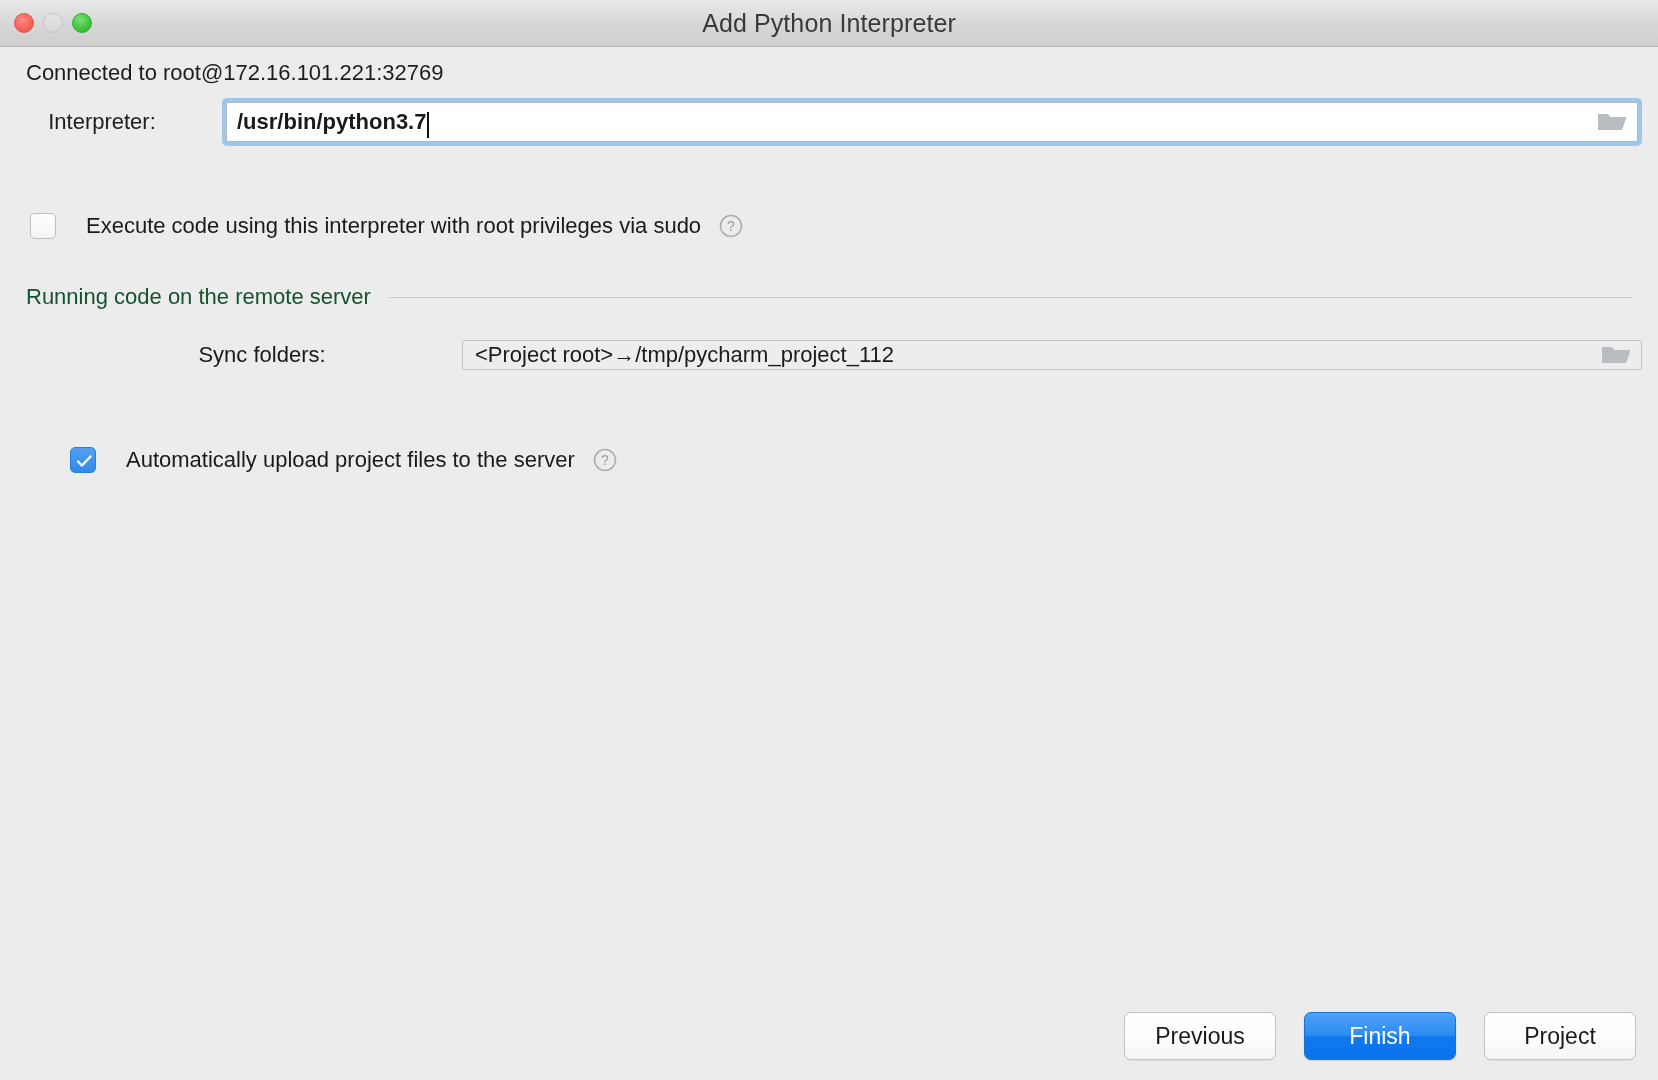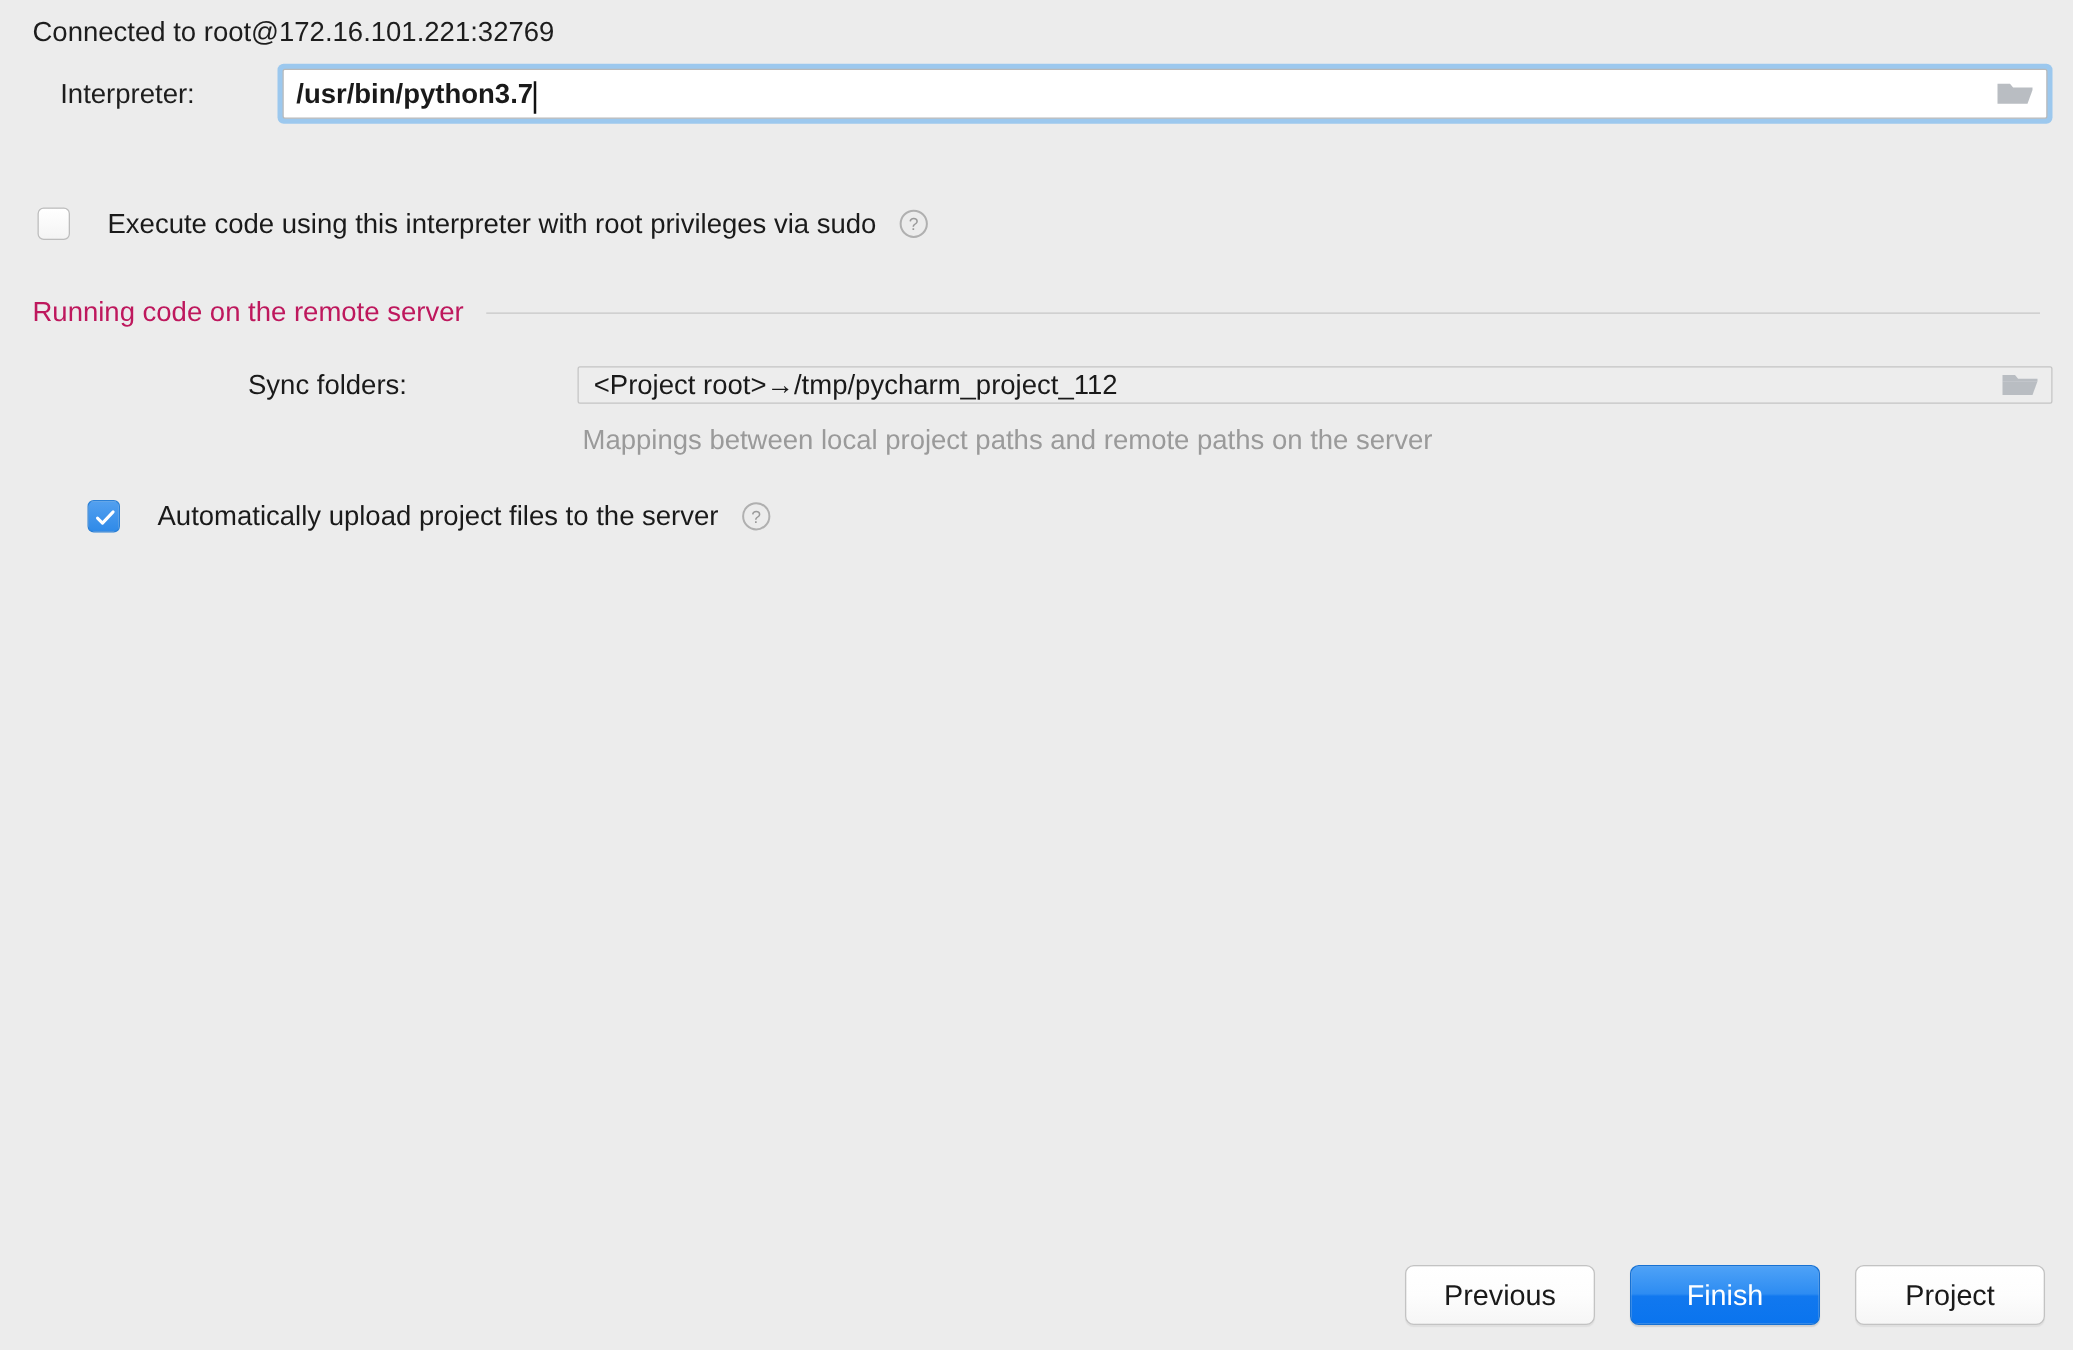--- a/index.html
+++ b/index.html
@@ -198,21 +198,21 @@
   .section {
     position: absolute;
     left: 26px;
     right: 26px;
     top: 237px;
     display: flex;
     align-items: center;
   }
   .section-title {
     font-size: 22px;
-    color: #be185d;
+    color: #14532d;
     white-space: nowrap;
   }
   .section-rule {
     flex: 1 1 auto;
     height: 1px;
     background: #c6c6c6;
     margin-left: 18px;
   }
 
   
@@ -302,20 +302,28 @@
     border: 1px solid #1671d4;
     color: #ffffff;
     box-shadow: 0 1px 1px rgba(0,0,0,0.12);
   }
 </style>
 </head>
 <body>
 
 <div class="window">
 
+  <div class="titlebar">
+    <div class="traffic-lights">
+      <div class="light close"></div>
+      <div class="light minimize"></div>
+      <div class="light zoom"></div>
+    </div>
+    <div class="window-title">Add Python Interpreter</div>
+  </div>
 
   <div class="content">
 
     <div class="status-line">Connected to root@172.16.101.221:32769</div>
 
     <div class="interp-row">
       <div class="interp-label">Interpreter:</div>
       <div class="focus-ring">
         <div class="text-field">
           <span class="value">/usr/bin/python3.7</span>
@@ -352,21 +360,20 @@
         <span class="value">&lt;Project root&gt;→/tmp/pycharm_project_112</span>
         <span class="folder-icon">
           <svg width="30" height="24" viewBox="0 0 30 24">
             <path d="M1 4 h10 l2.5 3 H29 v2 H1 Z" fill="#b9bdc2"></path>
             <path d="M1 9 h28 l-4 11 H1 Z" fill="#b9bdc2"></path>
           </svg>
         </span>
       </div>
     </div>
 
-    <div class="sync-hint">Mappings between local project paths and remote paths on the server</div>
 
     <div class="upload-row">
       <div class="cb checked">
         <svg width="20" height="20" viewBox="0 0 20 20">
           <path d="M4 10.5 L8 14.5 L16.5 5.5" fill="none" stroke="#ffffff" stroke-width="2.4" stroke-linecap="round" stroke-linejoin="round"></path>
         </svg>
       </div>
       <div class="cb-label">Automatically upload project files to the server</div>
       <span class="help-icon">
         <svg width="24" height="24" viewBox="0 0 24 24">

